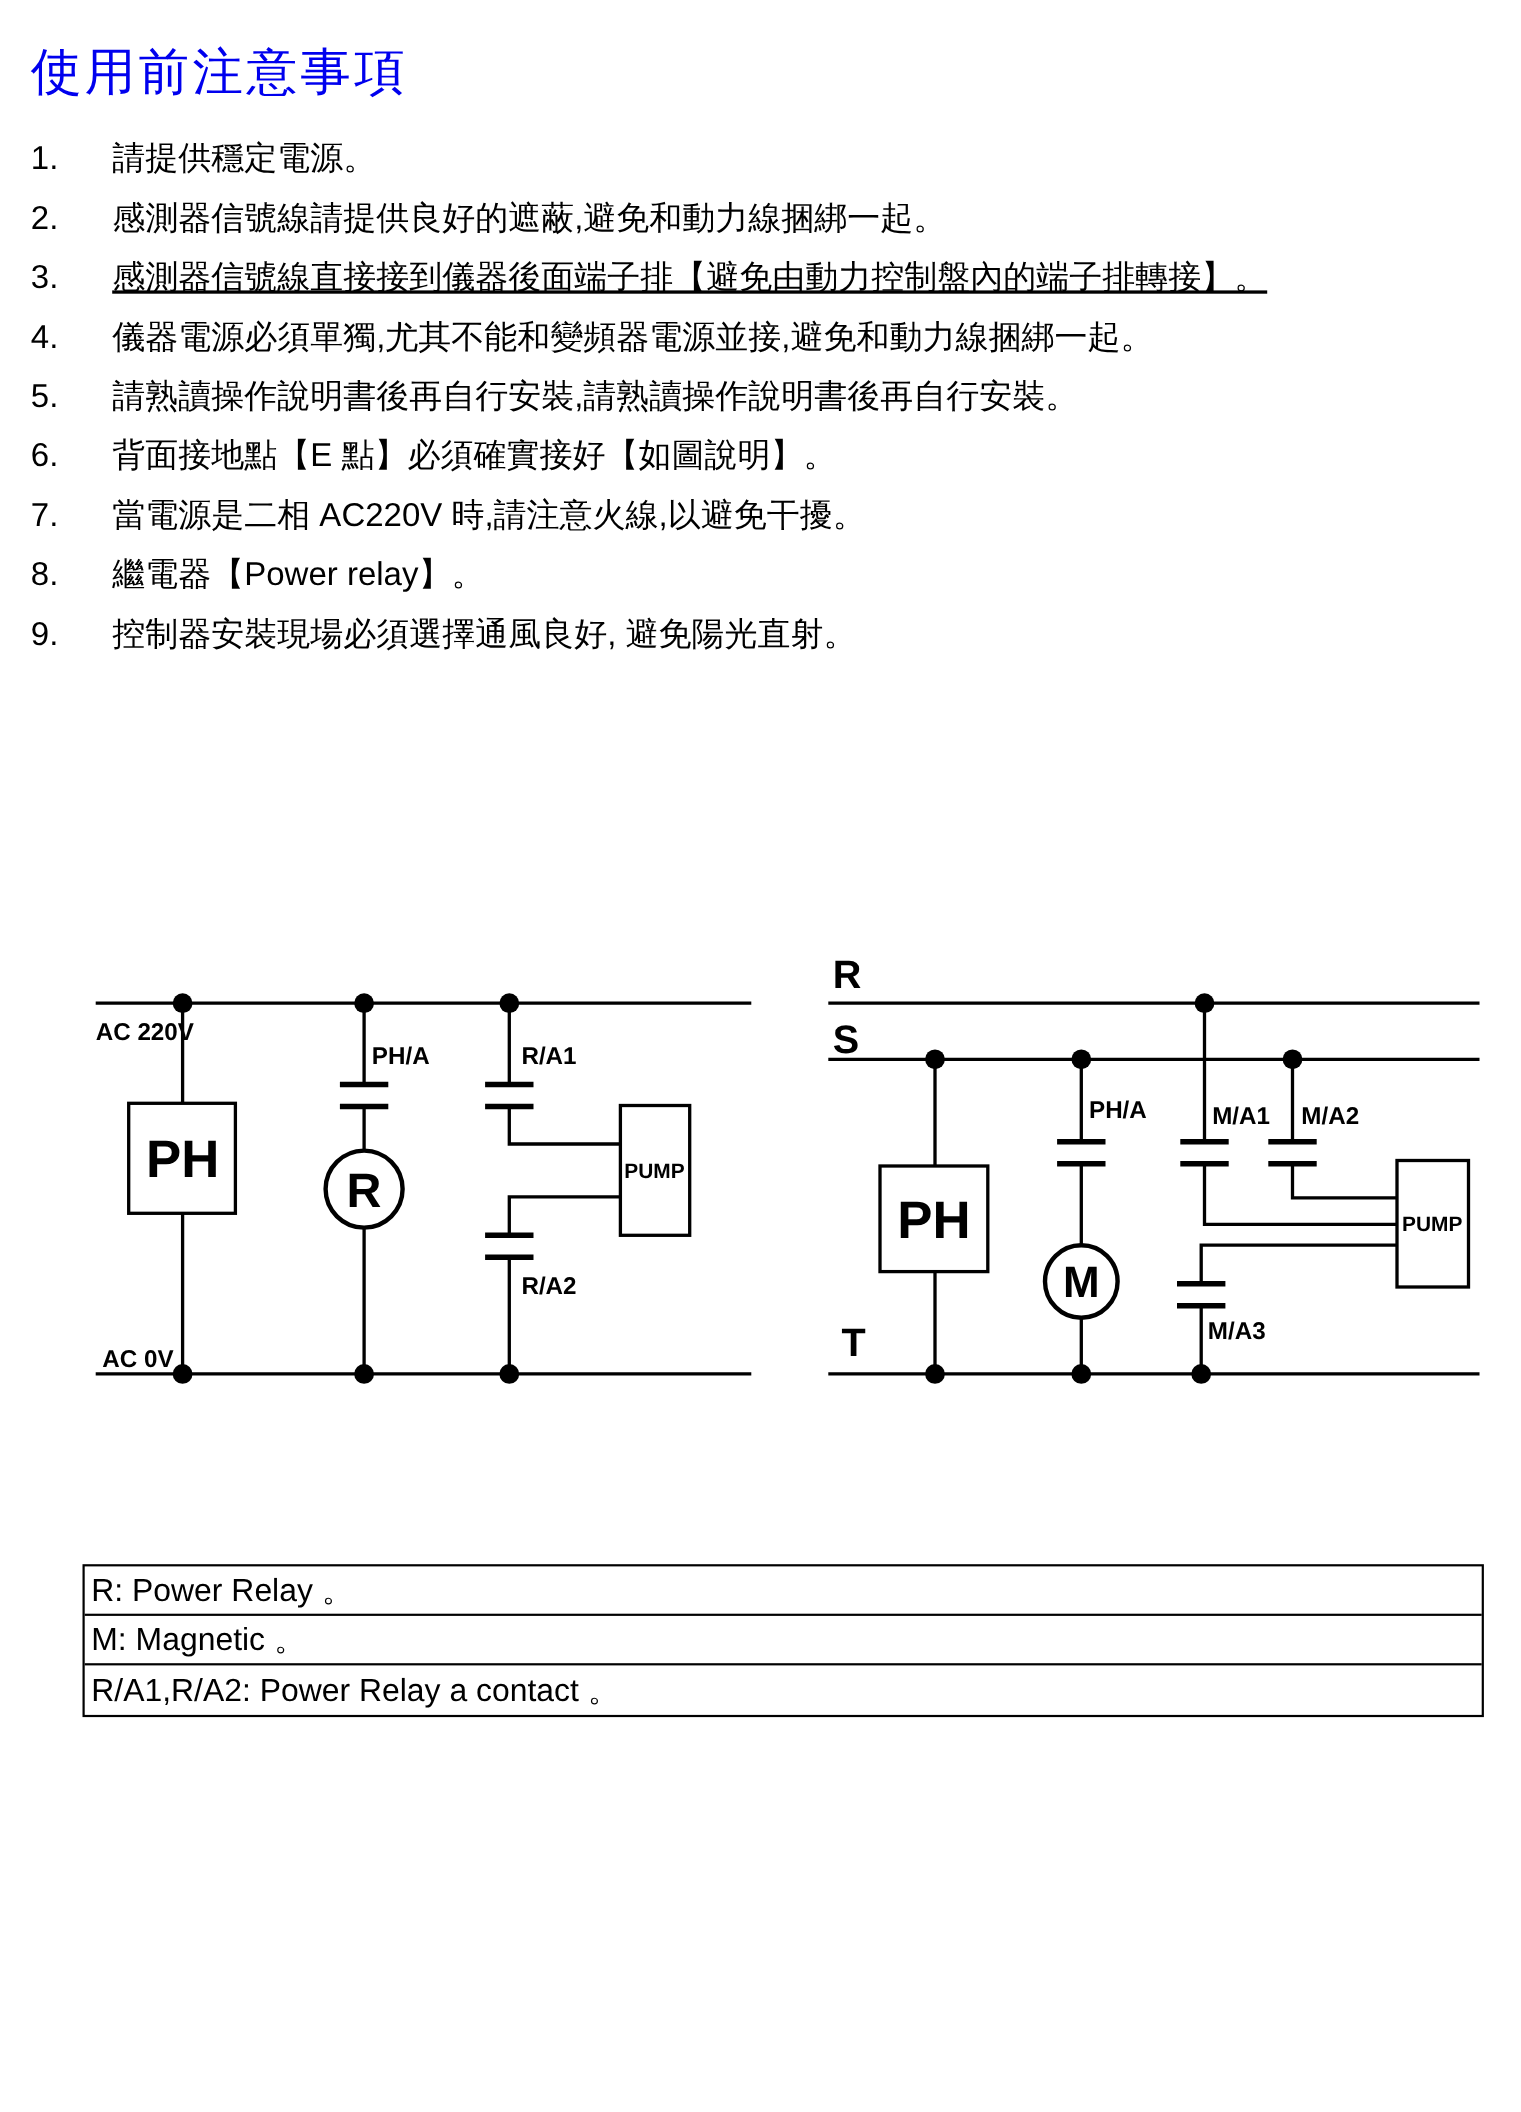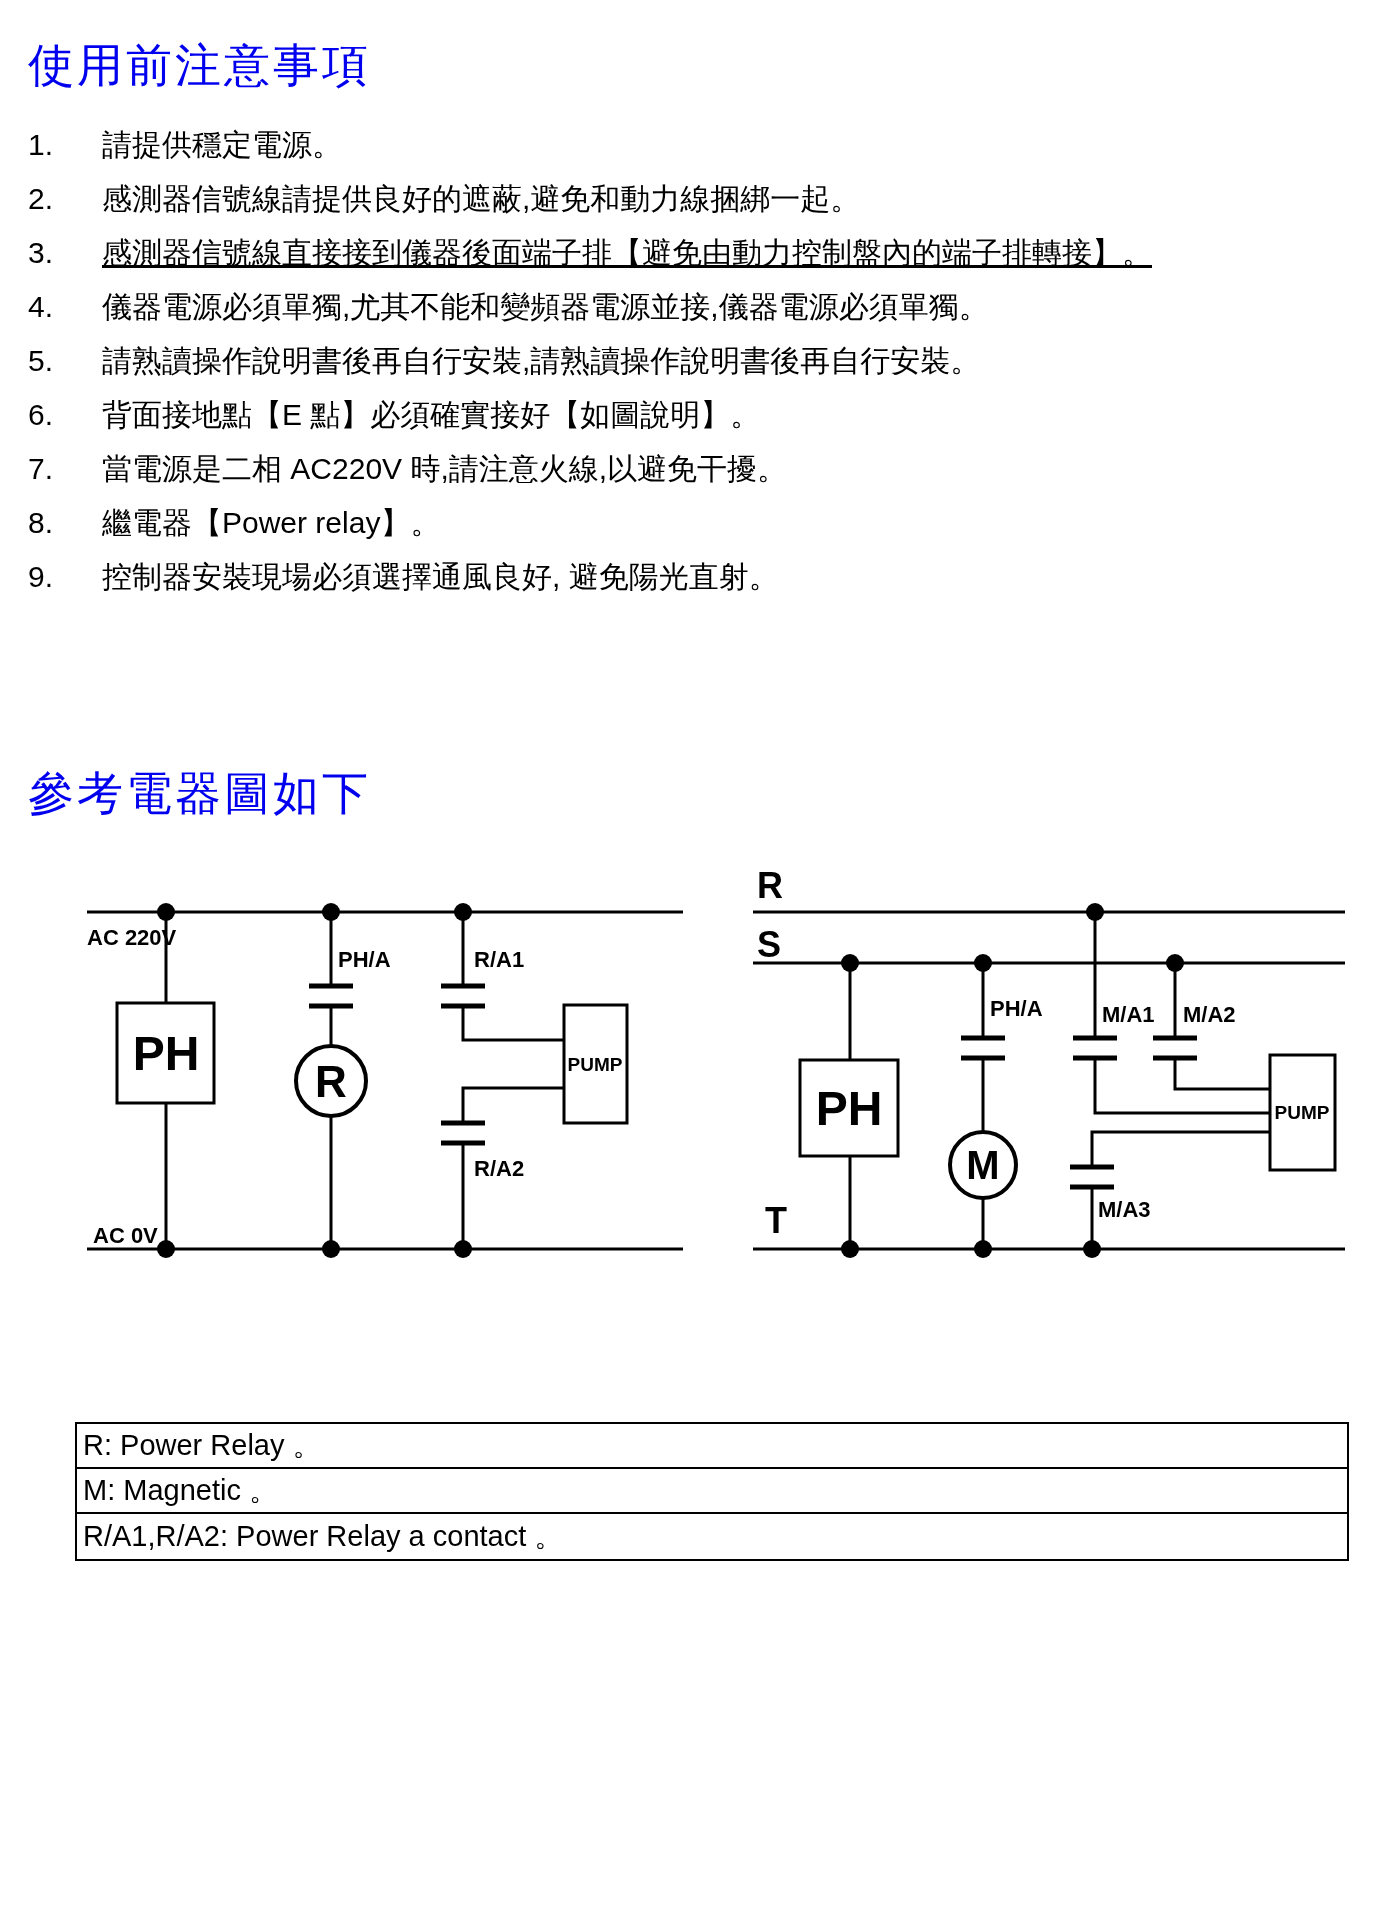--- a/index.html
+++ b/index.html
@@ -64,21 +64,21 @@
     </div>
     <div class="note u">
       <span class="num">3.</span>
       <div class="body">
           <div>感測器信號線直接接到儀器後面端子排【避免由動力控制盤內的端子排轉接】。</div>
         </div>
     </div>
     <div class="note">
       <span class="num">4.</span>
       <div class="body">
-          <div>儀器電源必須單獨,尤其不能和變頻器電源並接,儀器電源必須單獨。</div>
+          <div>儀器電源必須單獨,尤其不能和變頻器電源並接,避免和動力線捆綁一起。</div>
         </div>
     </div>
     <div class="note">
       <span class="num">5.</span>
       <div class="body">
           <div>請熟讀操作說明書後再自行安裝,請熟讀操作說明書後再自行安裝。</div>
         </div>
     </div>
     <div class="note">
       <span class="num">6.</span>
@@ -99,21 +99,20 @@
       </div>
     </div>
     <div class="note">
       <span class="num">9.</span>
       <div class="body">
           <div>控制器安裝現場必須選擇通風良好, 避免陽光直射。</div>
         </div>
     </div>
   </div>
 
-  <h2 id="h-reference" class="heading">參考電器圖如下</h2>
 
   <svg class="diagrams" viewBox="0 0 1383 1920">
 
     <g>
       <path class="wire" d="M87 912 H683"></path>
       <path class="wire" d="M87 1249 H683"></path>
 
       <path class="wire" d="M166 912 V1003 M166 1103 V1249"></path>
       <rect class="boxshape" x="117" y="1003" width="97" height="100"></rect>
 

